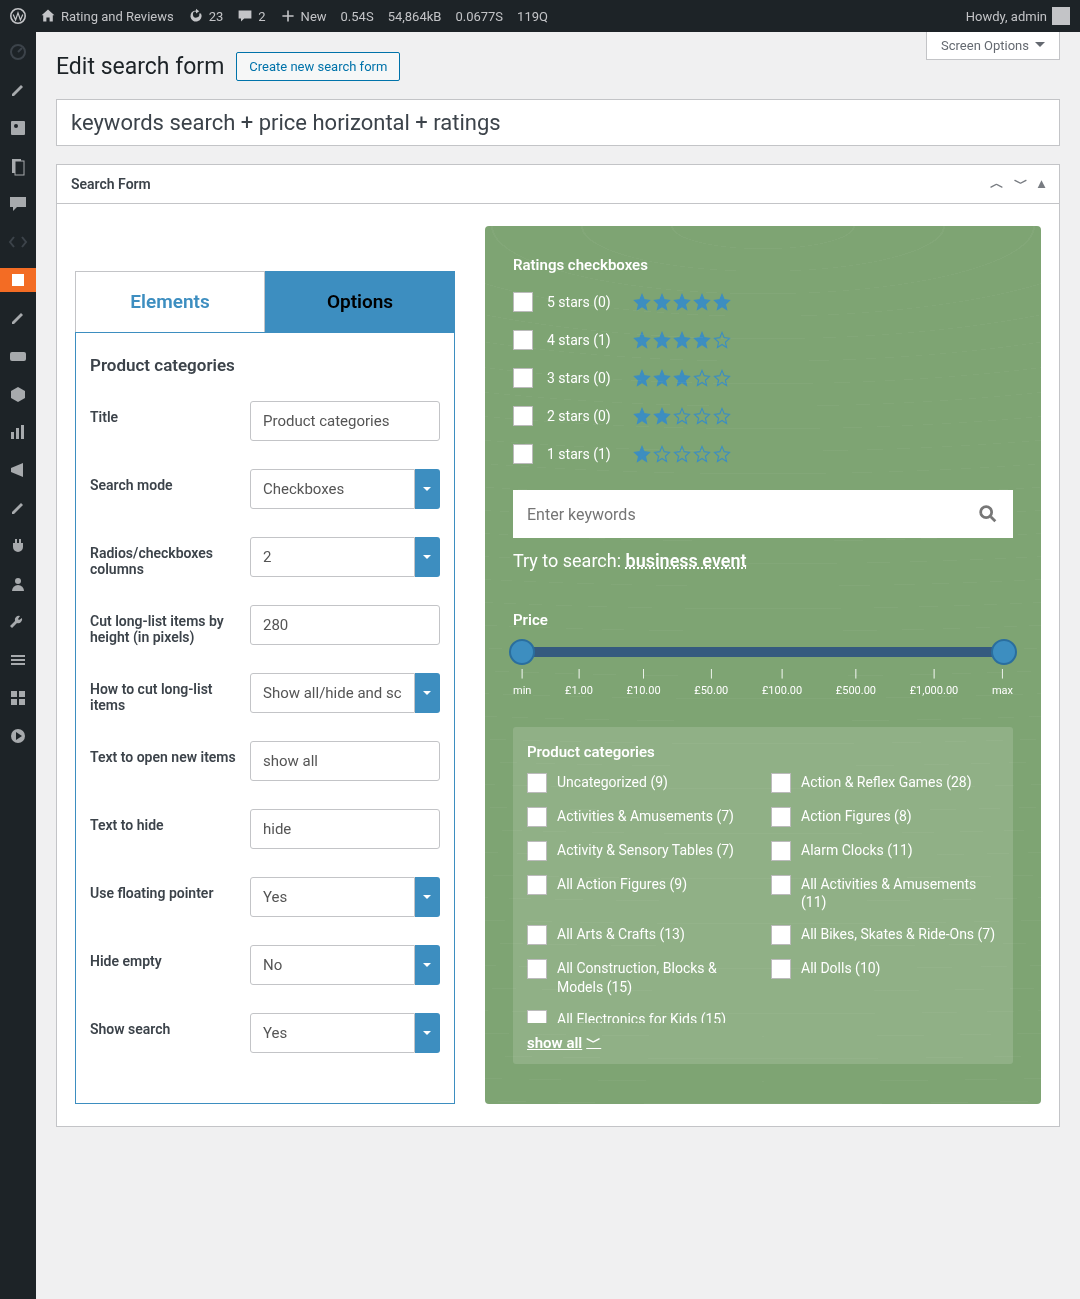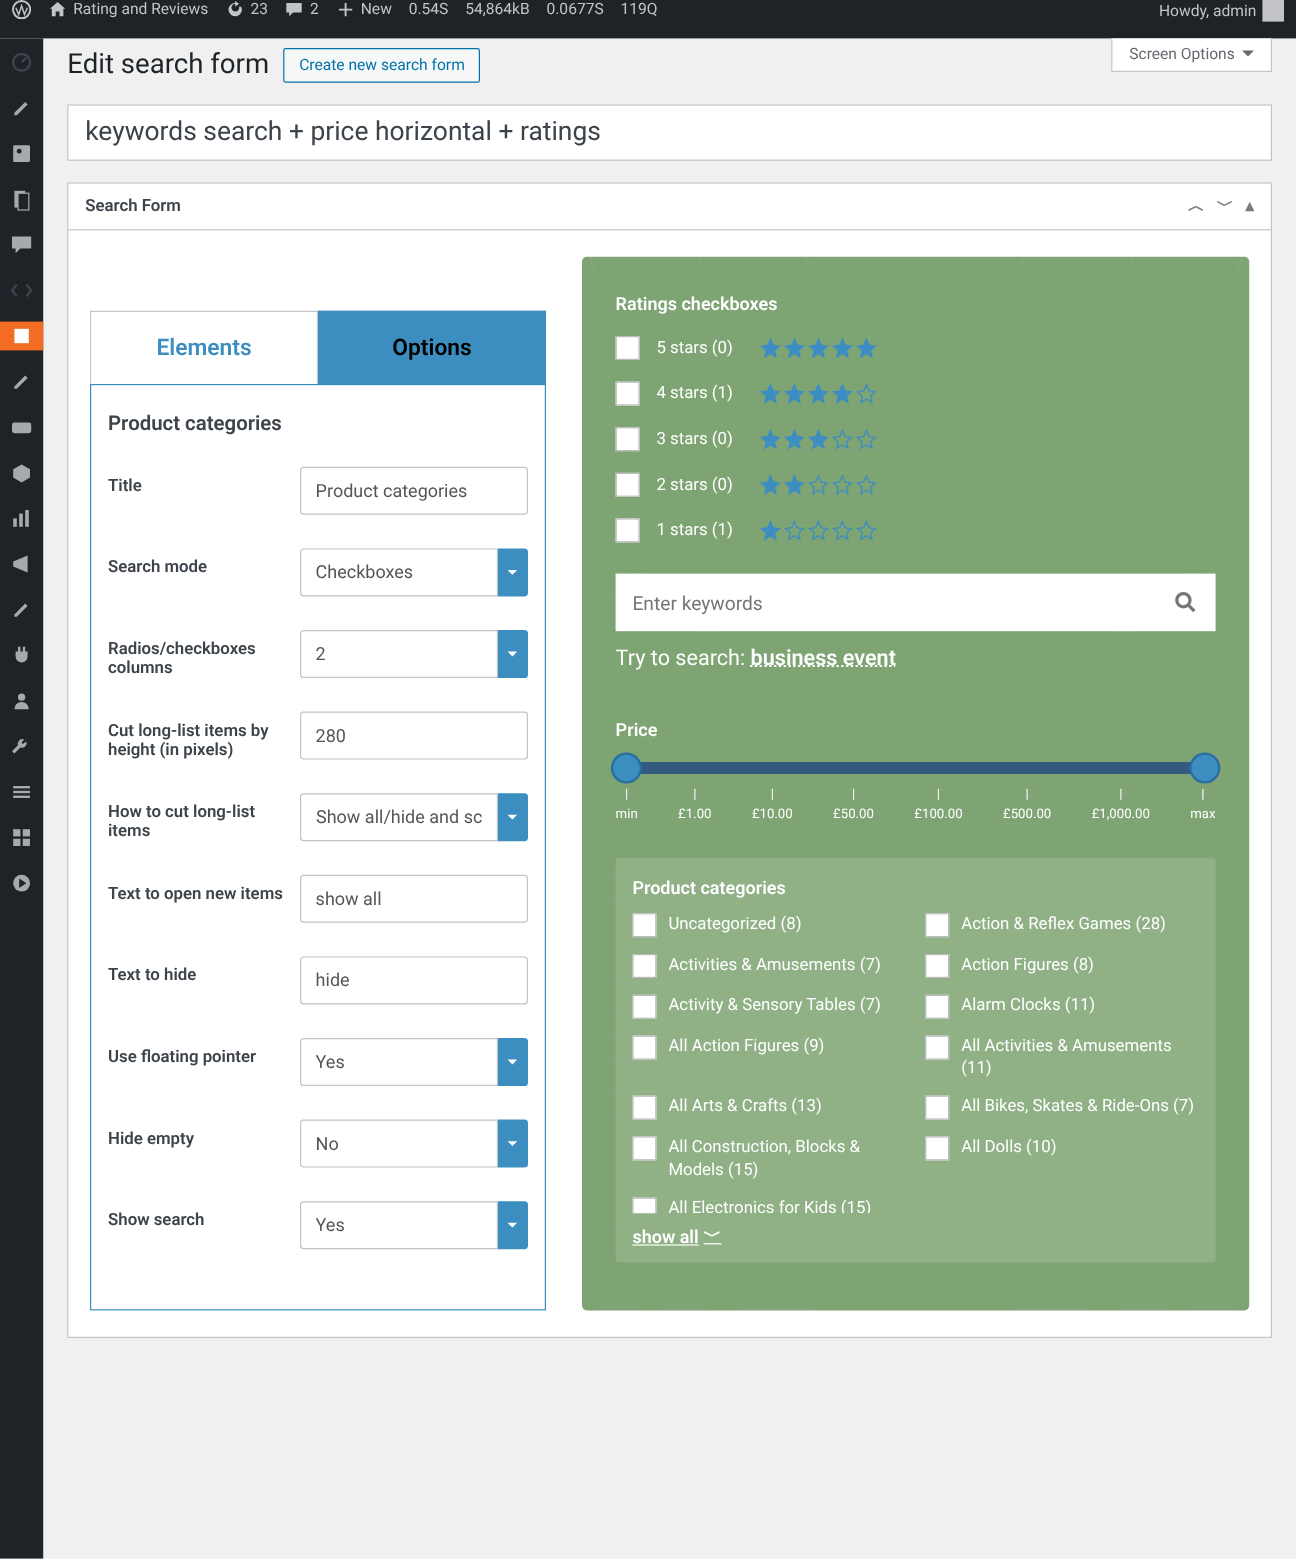--- a/index.html
+++ b/index.html
@@ -1,30 +1,30 @@
 <!DOCTYPE html>
 <html><head>
 <meta charset="utf-8">
 <style>
 *{box-sizing:border-box;margin:0;padding:0;font-family:-apple-system,BlinkMacSystemFont,"Segoe UI",Roboto,sans-serif}
 body{background:#f0f0f1;color:#3c434a}
-.adminbar{background:#1d2327;color:#c3c4c7;height:32px;display:flex;align-items:flex-start;justify-content:space-between;padding:0 10px;font-size:13px}
+.adminbar{background:#1d2327;color:#c3c4c7;height:32px;display:flex;align-items:center;justify-content:space-between;padding:0 10px;font-size:13px}
 .adminbar-left,.adminbar-right{display:flex;align-items:center;gap:14px}
 .adminbar-item{display:flex;align-items:center;gap:5px;cursor:pointer}
 .adminbar svg{width:16px;height:16px;fill:#c3c4c7}
 .avatar-sq{width:18px;height:18px;background:#c3c4c7}
 .layout{display:flex}
 .sidebar{width:36px;background:#1d2327;min-height:1267px;display:flex;flex-direction:column;align-items:center;padding-top:8px;gap:14px}
 .sidebar-item{width:36px;height:24px;display:flex;align-items:center;justify-content:center;cursor:pointer}
 .sidebar-item svg{width:20px;height:20px;fill:#a7aaad}
 .sidebar-item.active{background:#f36c24}
 .sidebar-item.active svg{fill:#fff}
 .main{flex:1;padding:0 20px 40px 20px;position:relative}
 .screen-options{position:absolute;right:20px;top:0;background:#fff;border:1px solid #c3c4c7;border-top:0;padding:6px 14px;font-size:13px;color:#646970;cursor:pointer;display:flex;align-items:center;gap:6px}
-.page-title-row{display:flex;gap:12px;padding-top:8px;margin-bottom:18px}
+.page-title-row{display:flex;align-items:center;gap:12px;padding-top:20px;margin-bottom:18px}
 .page-title{font-size:23px;font-weight:400;color:#1d2327}
 .page-action{border:1px solid #0073aa;color:#0073aa;background:#f6f7f7;padding:6px 12px;font-size:13px;cursor:pointer;border-radius:2px}
 .title-input{width:100%;font-size:22px;padding:10px 14px;border:1px solid #c3c4c7;background:#fff;margin-bottom:18px;color:#3c434a}
 .panel{border:1px solid #c3c4c7;background:#fff}
 .panel-header{display:flex;align-items:center;justify-content:space-between;padding:10px 14px;border-bottom:1px solid #c3c4c7;font-size:14px;font-weight:600}
 .panel-header-icons{display:flex;gap:10px;color:#787c82}
 .panel-body{padding:22px 18px}
 .button-row{display:flex;gap:10px;margin-bottom:40px}
 .btn{background:#3d8ec0;color:#fff;border:0;padding:10px 16px;font-size:15px;cursor:pointer;border-radius:2px}
 .btn-group-right{margin-left:auto;display:flex;gap:10px}
@@ -525,21 +525,21 @@
                     <span>max</span>
                   </div>
                 </div>
             </div>
 
             <div class="cat-box">
               <div class="preview-section-title" style="margin-bottom:6px">Product categories</div>
               <div class="cat-grid" id="cat-grid">
                   <div class="cat-item">
                     <div class="chk"></div>
-                    <span>Uncategorized (8)</span>
+                    <span>Uncategorized (9)</span>
                   </div>
                   <div class="cat-item">
                     <div class="chk"></div>
                     <span>Action &amp; Reflex Games (28)</span>
                   </div>
                   <div class="cat-item">
                     <div class="chk"></div>
                     <span>Activities &amp; Amusements (7)</span>
                   </div>
                   <div class="cat-item">

